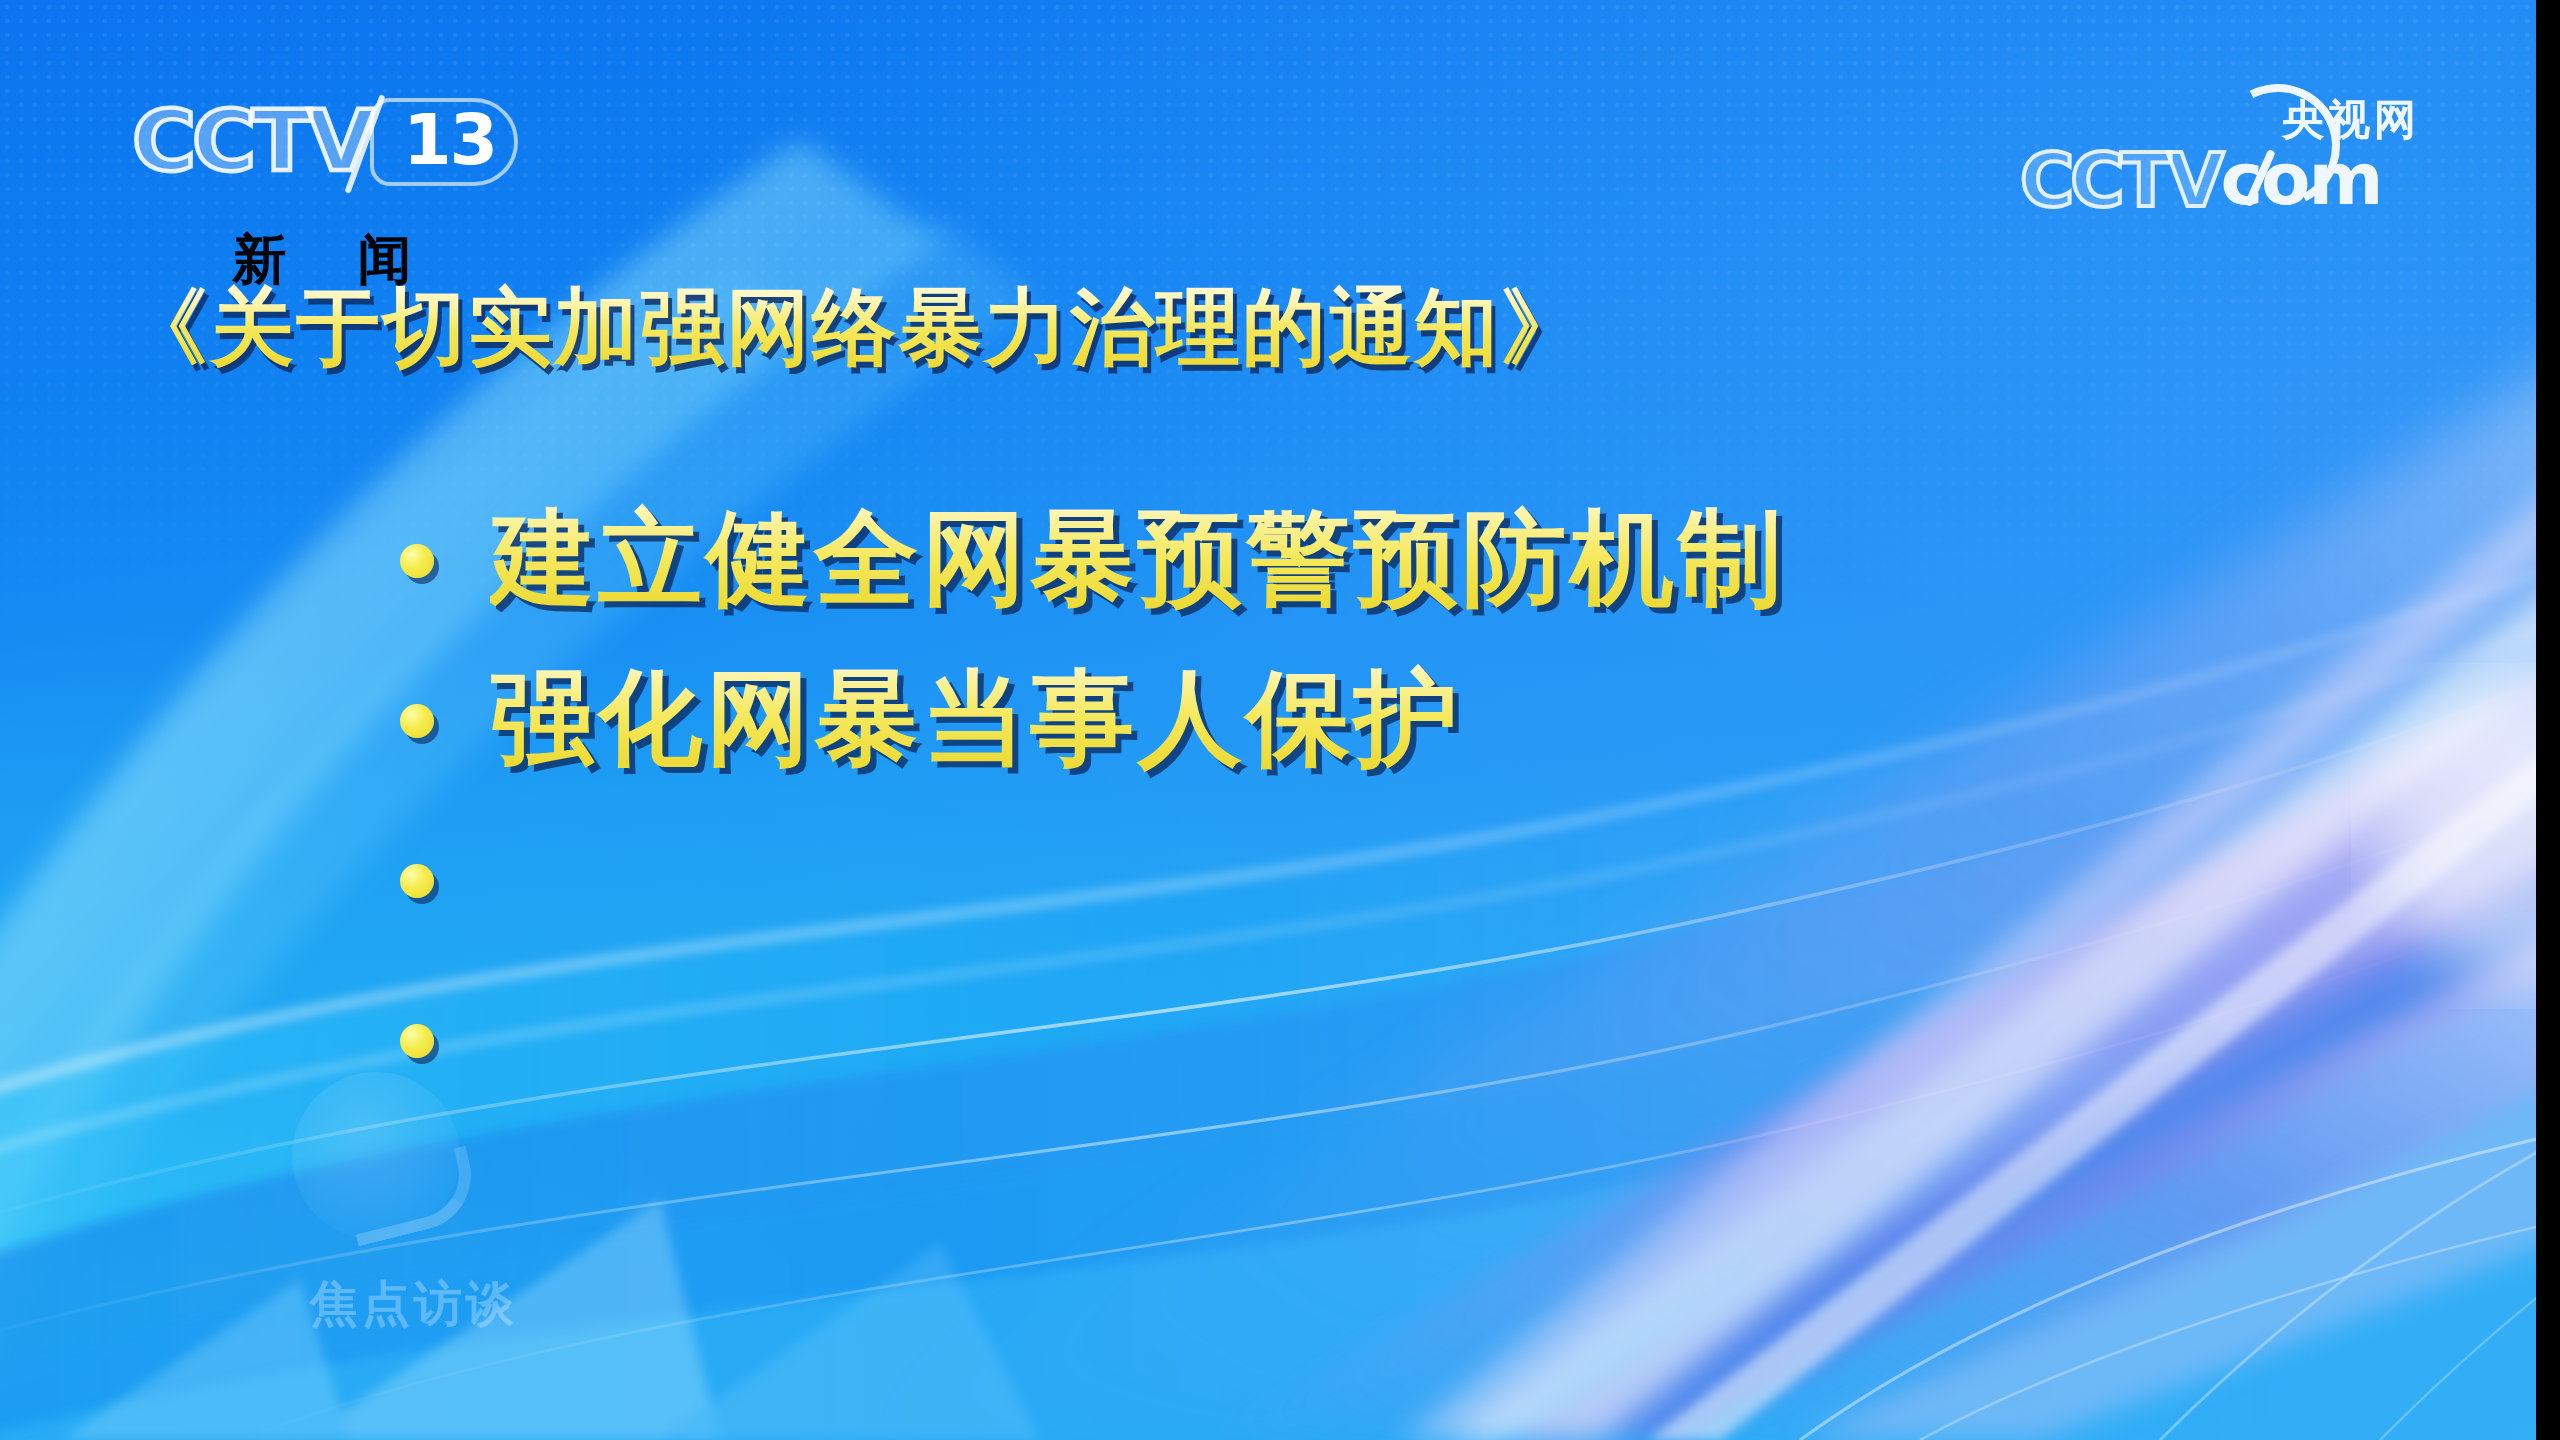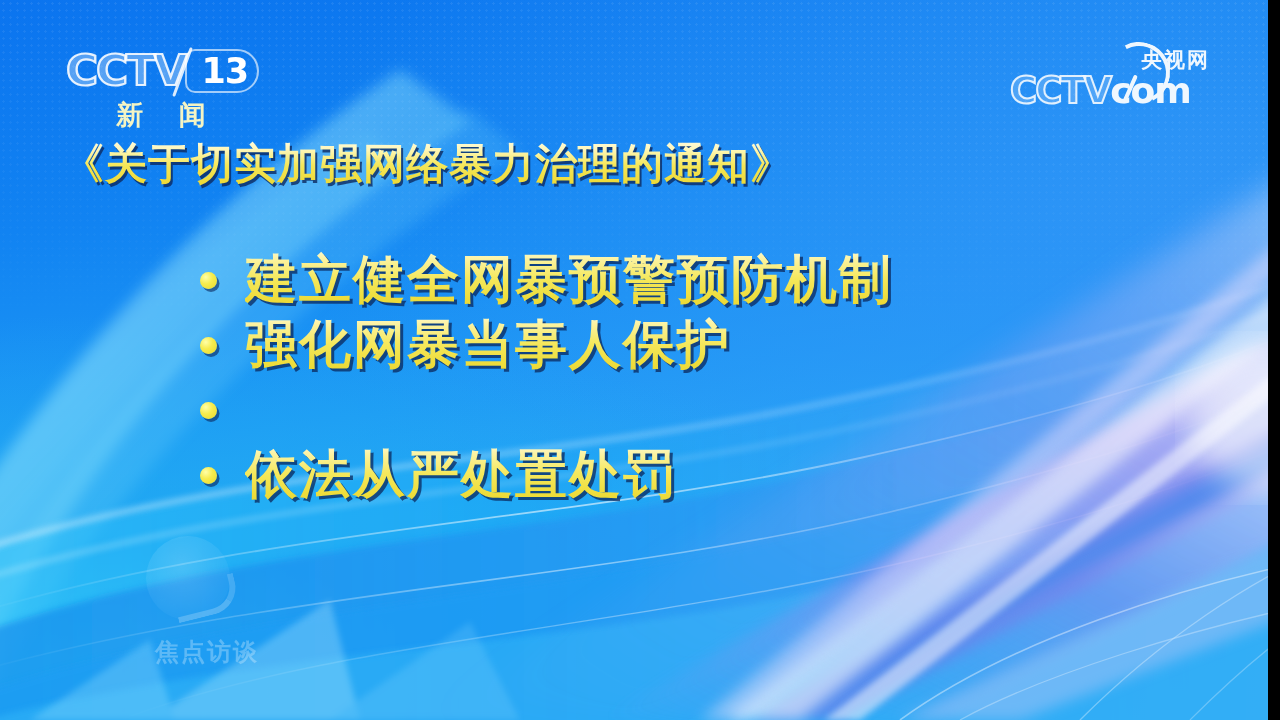--- a/index.html
+++ b/index.html
@@ -85,24 +85,24 @@
     left: 0; right: 4px; top: 0; bottom: 0;
     display: flex; align-items: center; justify-content: center;
     color: #ffffff;
     font-size: 35px;
     font-weight: 700;
     letter-spacing: -1px;
     padding-left: 10px;
     box-sizing: border-box;
   }
   .cctv-xinwen {
-    margin-top: 3px;
+    margin-top: 18px;
     text-align: center;
     width: 190px;
-    color: #fef9c3;
+    color: #000000;
     font-size: 27px;
     font-weight: 700;
     letter-spacing: 13px;
     text-indent: 13px;
     opacity: .96;
   }
 
   
   .cctvcom {
     position: absolute;
@@ -171,21 +171,21 @@
     color: transparent;
     filter: drop-shadow(2.5px 3px 0px rgba(12,38,92,0.78));
   }
 
   
   .bullets {
     position: absolute;
     left: 200px; top: 248px;
     display: flex;
     flex-direction: column;
-    gap: 1px;
+    gap: 16px;
   }
   .bullet-row {
     display: flex;
     align-items: center;
     height: 64px;
   }
   .bullet-dot {
     width: 17px; height: 17px;
     border-radius: 50%;
     background: radial-gradient(circle at 34% 30%, #ffffa8 0%, #f6ec4e 42%, #e8d82a 100%);
@@ -387,21 +387,20 @@
     </div>
     <div class="bullet-row">
       <span class="bullet-dot"></span>
       <span class="bullet-text">强化网暴当事人保护</span>
     </div>
     <div class="bullet-row">
       <span class="bullet-dot"></span>
     </div>
     <div class="bullet-row">
       <span class="bullet-dot"></span>
-      <span class="bullet-text">依法从严处置处罚</span>
     </div>
   </div>
 
   <div class="watermark">
     <span class="wm-circle"></span>
     <span class="wm-swoosh"></span>
     <div class="wm-text">焦点访谈</div>
   </div>
 
 </div>

